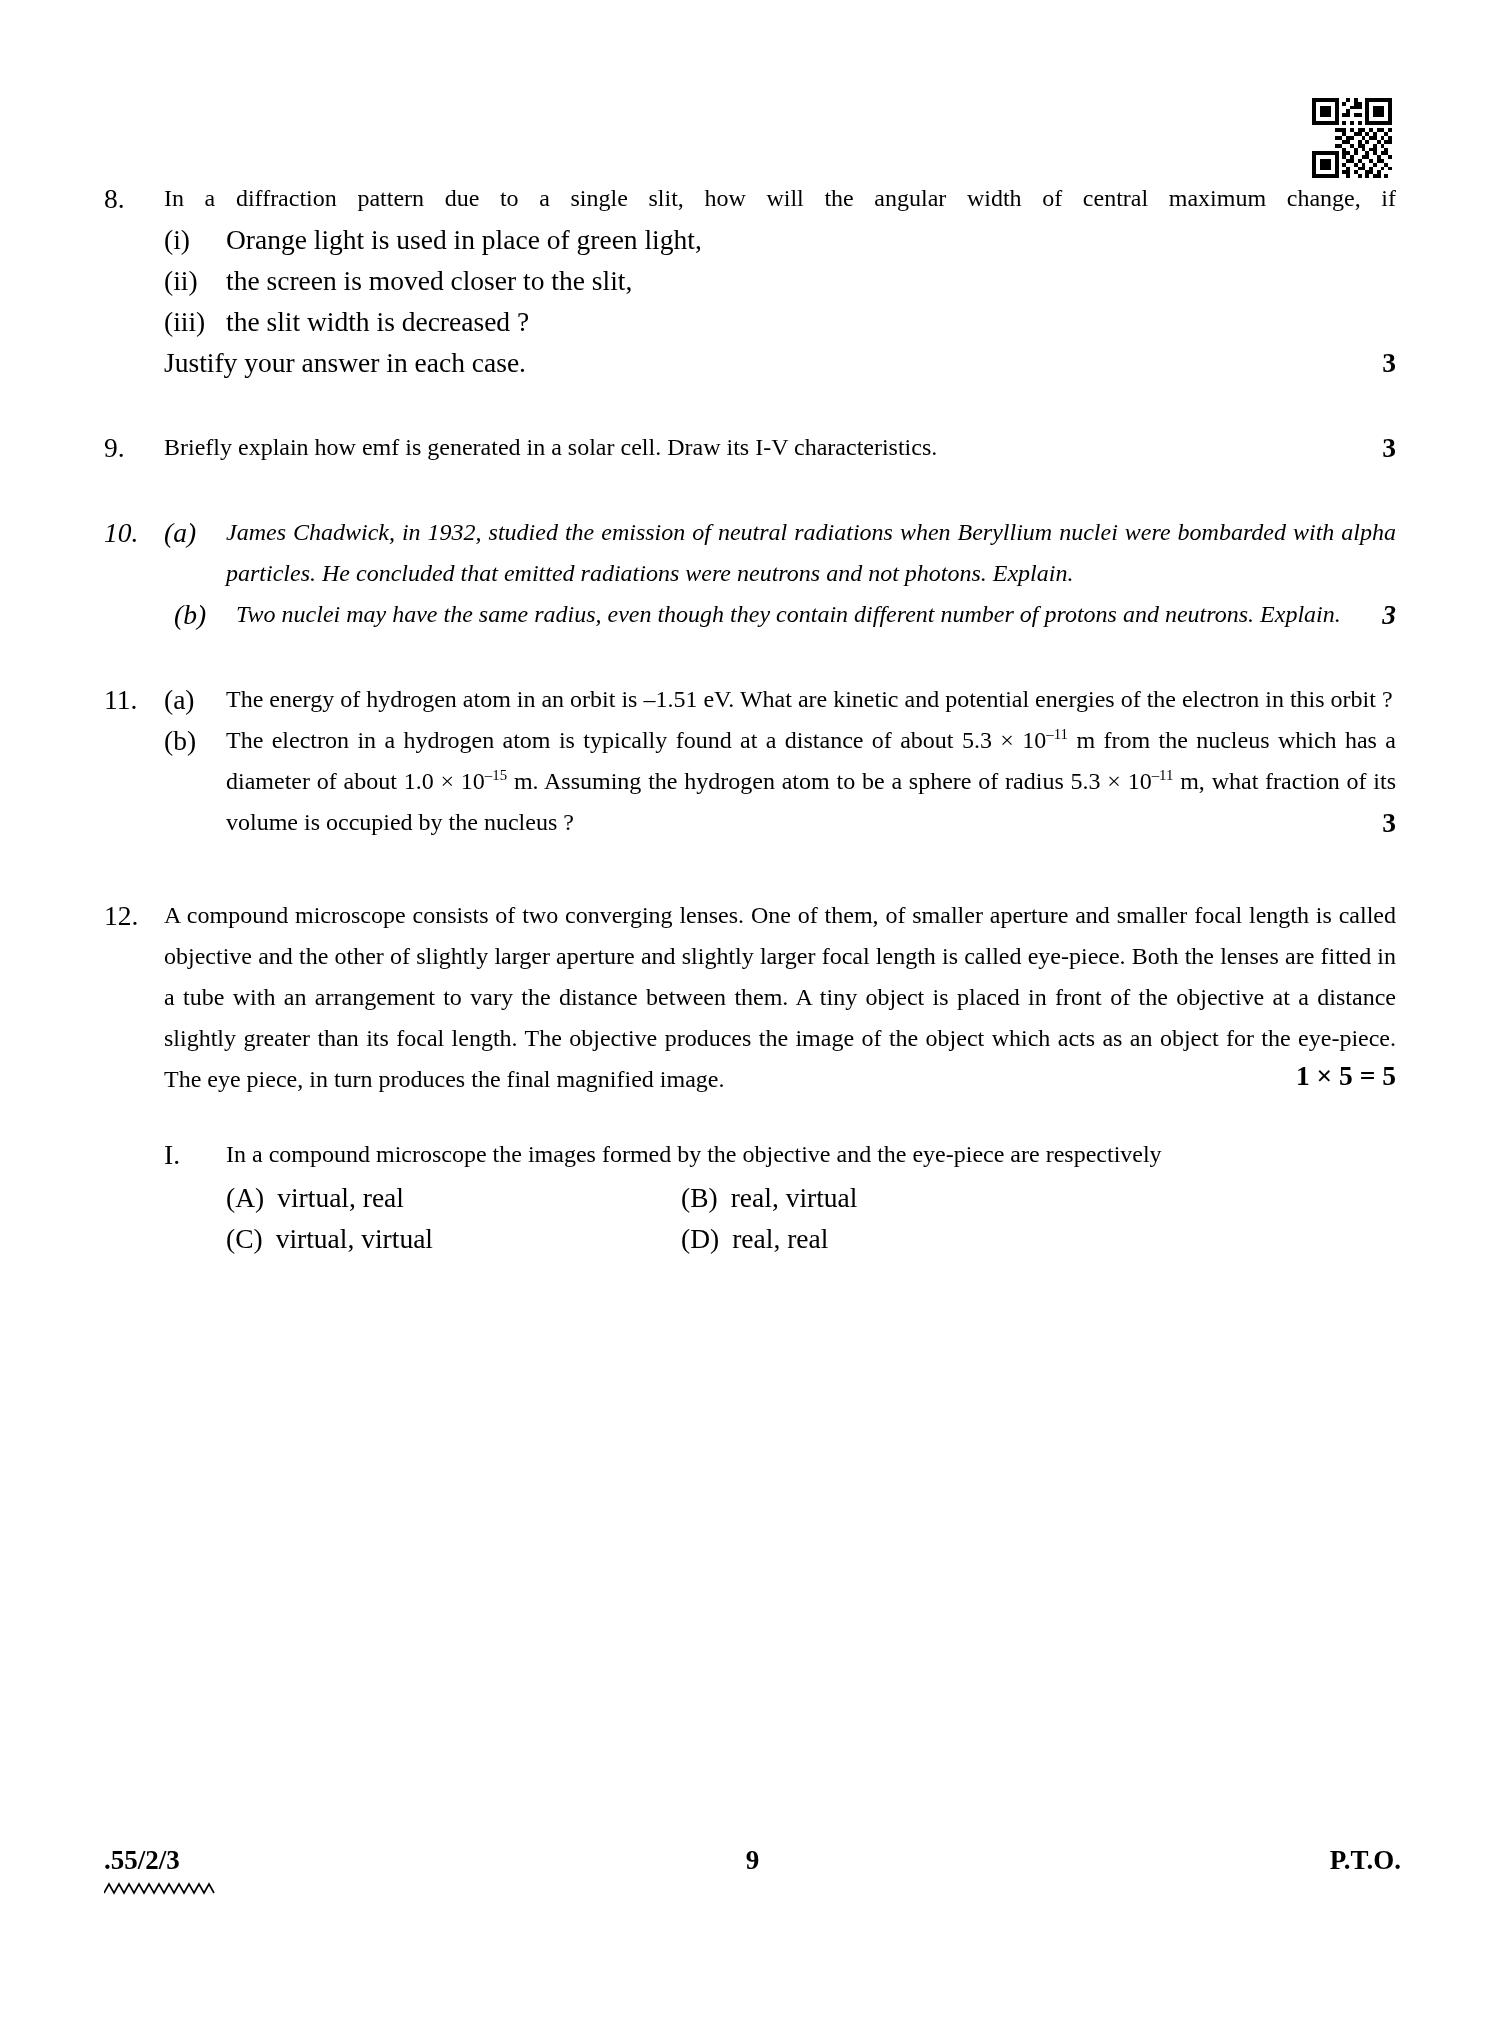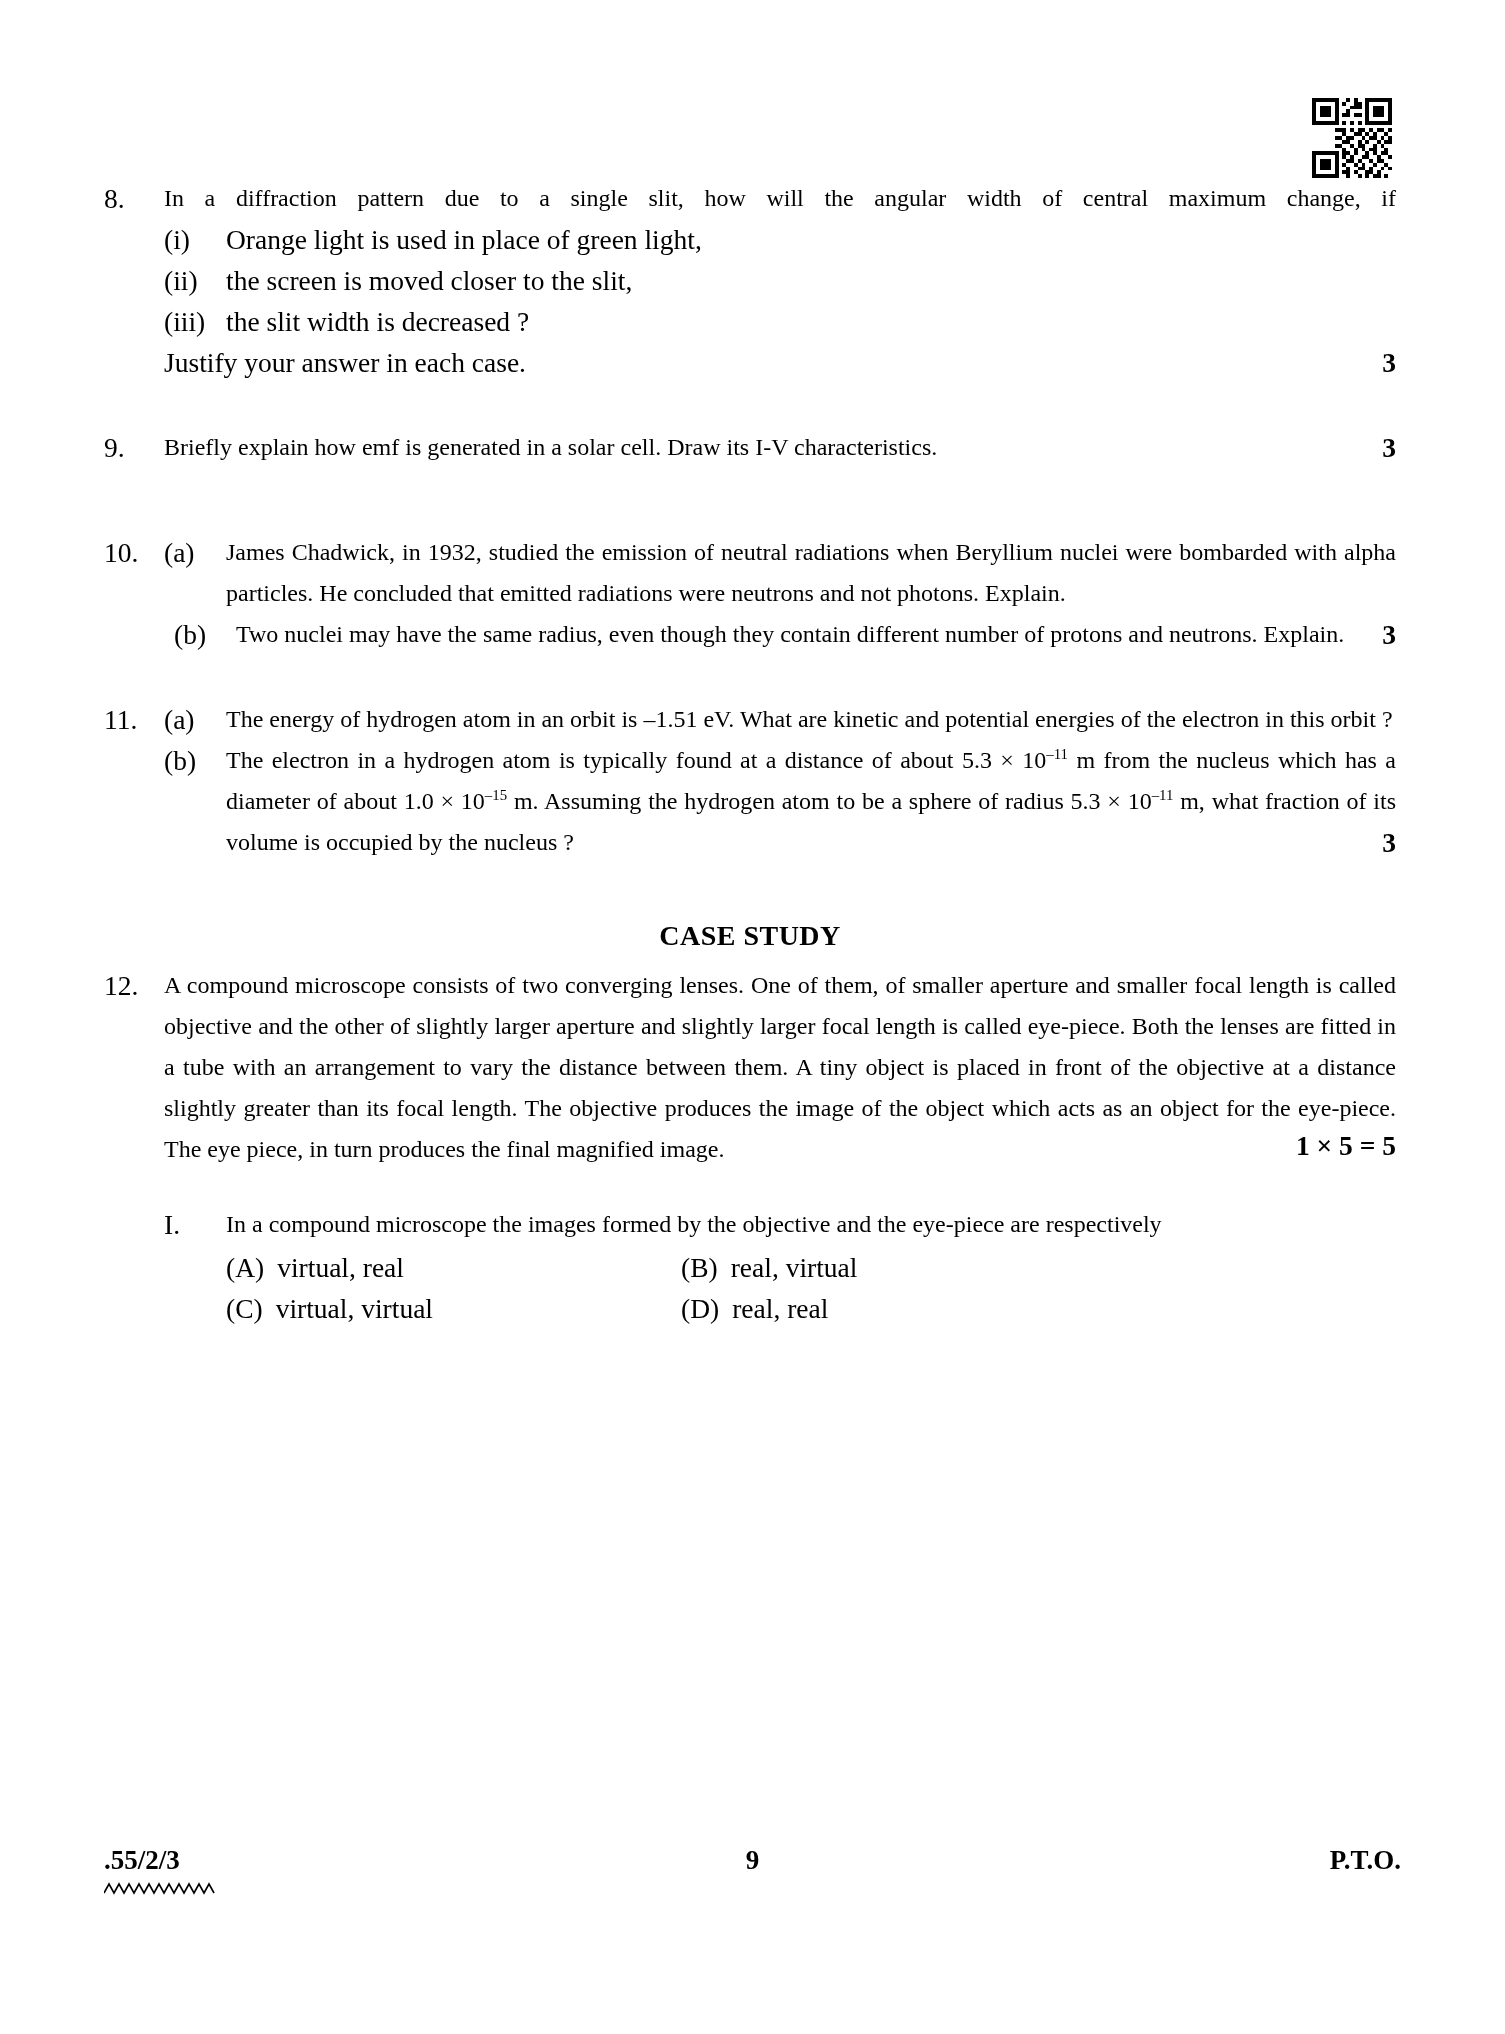--- a/index.html
+++ b/index.html
@@ -326,21 +326,21 @@
     <div class="q" style="margin-top:44px;">
       <div class="q-row">
         <div class="q-num">9.</div>
         <div class="q-body">
           <div class="just">Briefly explain how emf is generated in a solar cell. Draw its I-V characteristics.</div>
         </div>
       </div>
       <div class="marks" style="bottom:0;">3</div>
     </div>
 
-    <div class="q" style="margin-top:64px;">
+    <div class="q" style="margin-top:44px;font-style:italic;">
       <div class="q-row">
         <div class="q-num">10.</div>
         <div class="q-body">
           <div class="part">
             <div class="part-label">(a)</div>
             <div class="part-text just">James Chadwick, in 1932, studied the emission of neutral radiations when Beryllium nuclei were bombarded with alpha particles. He concluded that emitted radiations were neutrons and not photons. Explain.</div>
           </div>
           <div class="part">
             <div class="part-label indent-b">(b)</div>
             <div class="part-text just">Two nuclei may have the same radius, even though they contain different number of protons and neutrons. Explain.</div>
@@ -361,21 +361,20 @@
           <div class="part">
             <div class="part-label">(b)</div>
             <div class="part-text just">The electron in a hydrogen atom is typically found at a distance of about 5.3 × 10<sup>–11</sup> m from the nucleus which has a diameter of about 1.0 × 10<sup>–15</sup> m. Assuming the hydrogen atom to be a sphere of radius 5.3 × 10<sup>–11</sup> m, what fraction of its volume is occupied by the nucleus ?</div>
           </div>
         </div>
       </div>
       <div class="marks" style="bottom:0;">3</div>
     </div>
 
     <div style="margin-top:52px;">
-      <div class="section-head">CASE STUDY</div>
     </div>
 
     <div class="q" style="margin-top:8px;">
       <div class="q-row">
         <div class="q-num">12.</div>
         <div class="q-body">
           <div class="just">A compound microscope consists of two converging lenses. One of them, of smaller aperture and smaller focal length is called objective and the other of slightly larger aperture and slightly larger focal length is called eye-piece. Both the lenses are fitted in a tube with an arrangement to vary the distance between them. A tiny object is placed in front of the objective at a distance slightly greater than its focal length. The objective produces the image of the object which acts as an object for the eye-piece. The eye piece, in turn produces the final magnified image.</div>
         </div>
       </div>
       <div class="marks" style="bottom:4px;">1 × 5 = 5</div>

